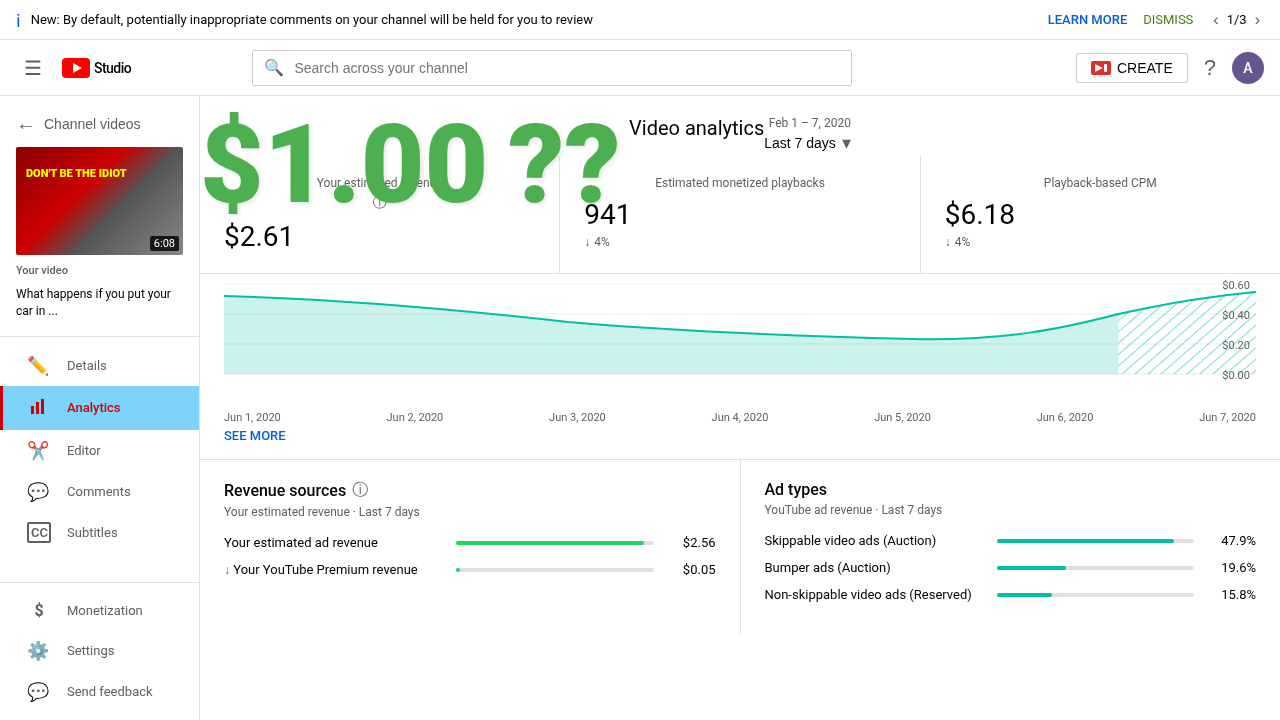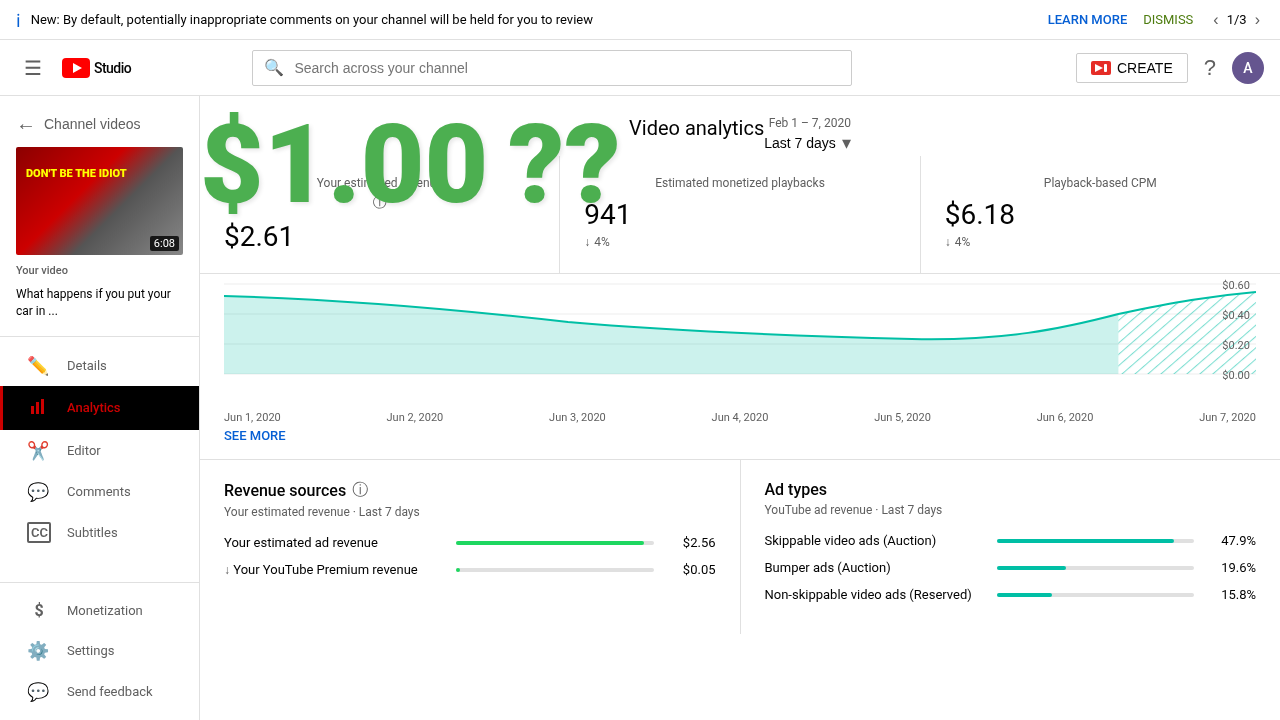--- a/index.html
+++ b/index.html
@@ -115,21 +115,21 @@
       display: flex;
       align-items: center;
       gap: 16px;
       padding: 10px 24px;
       cursor: pointer;
       font-size: 13px;
       color: #606060;
       text-decoration: none;
       border-left: 3px solid transparent;
     }
-    .nav-item.active { color: #cc0000; border-left-color: #cc0000; background: #000000; font-weight: 500; }
+    .nav-item.active { color: #cc0000; border-left-color: #cc0000; background: #7dd3fc; font-weight: 500; }
     .nav-item .nav-icon { font-size: 18px; width: 24px; text-align: center; }
 
     .sidebar-bottom { border-top: 1px solid #e0e0e0; padding: 8px 0; }
 
     
     .content { flex: 1; overflow-y: auto; background: #fff; }
     .analytics-title { font-size: 20px; font-weight: 400; color: #030303; margin-bottom: 16px; }
 
     .tabs { display: flex; border-bottom: 1px solid #e0e0e0; margin-bottom: 0; padding: 0 24px; }
     .tab {

